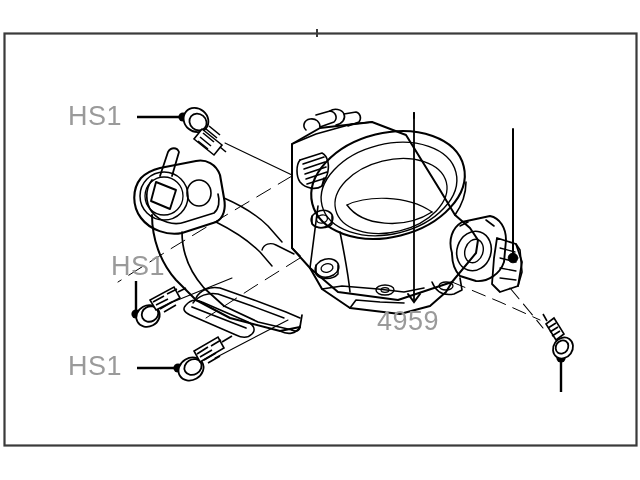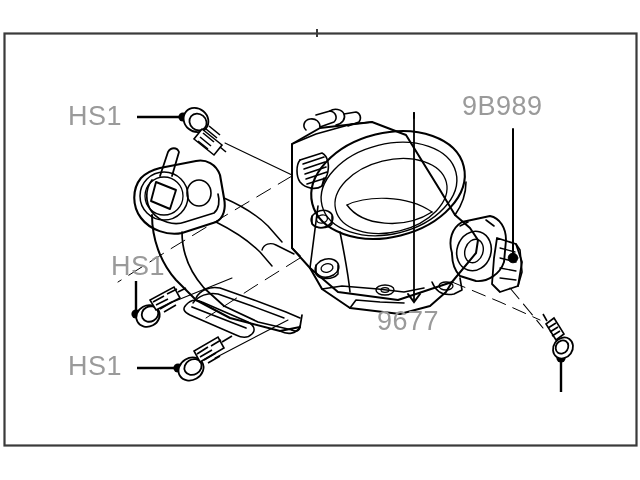--- a/index.html
+++ b/index.html
@@ -232,18 +232,17 @@
       <path d="M408,294 L414,302 L420,294" fill="none" stroke-width="2.0"></path>
     </g>
   </svg>
 
   <div class="callout-label" style="left:68px; top:103px;">HS1</div>
 
   <div class="callout-label" style="left:111px; top:253px;">HS1</div>
 
   <div class="callout-label" style="left:68px; top:353px;">HS1</div>
 
-  <div class="callout-label" style="left:462px; top:93px;">9B989</div>
-
-  <div class="callout-label" style="left:377px; top:308px;">9677</div>
+
+  <div class="callout-label" style="left:377px; top:308px;">4959</div>
 
 
 </div>
 
 </body></html>

